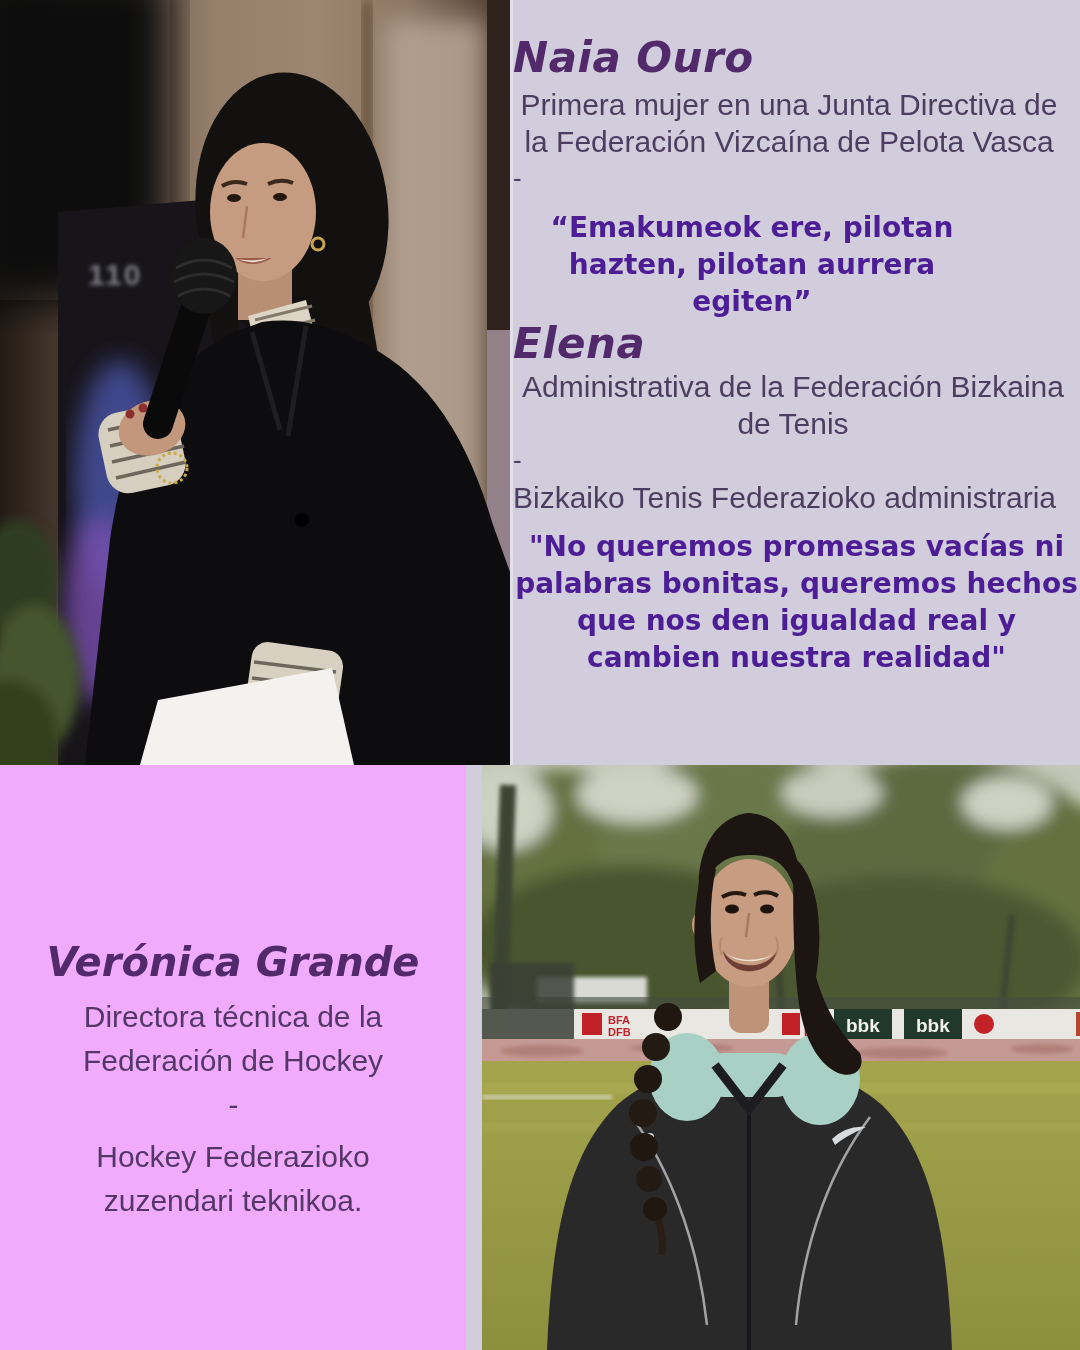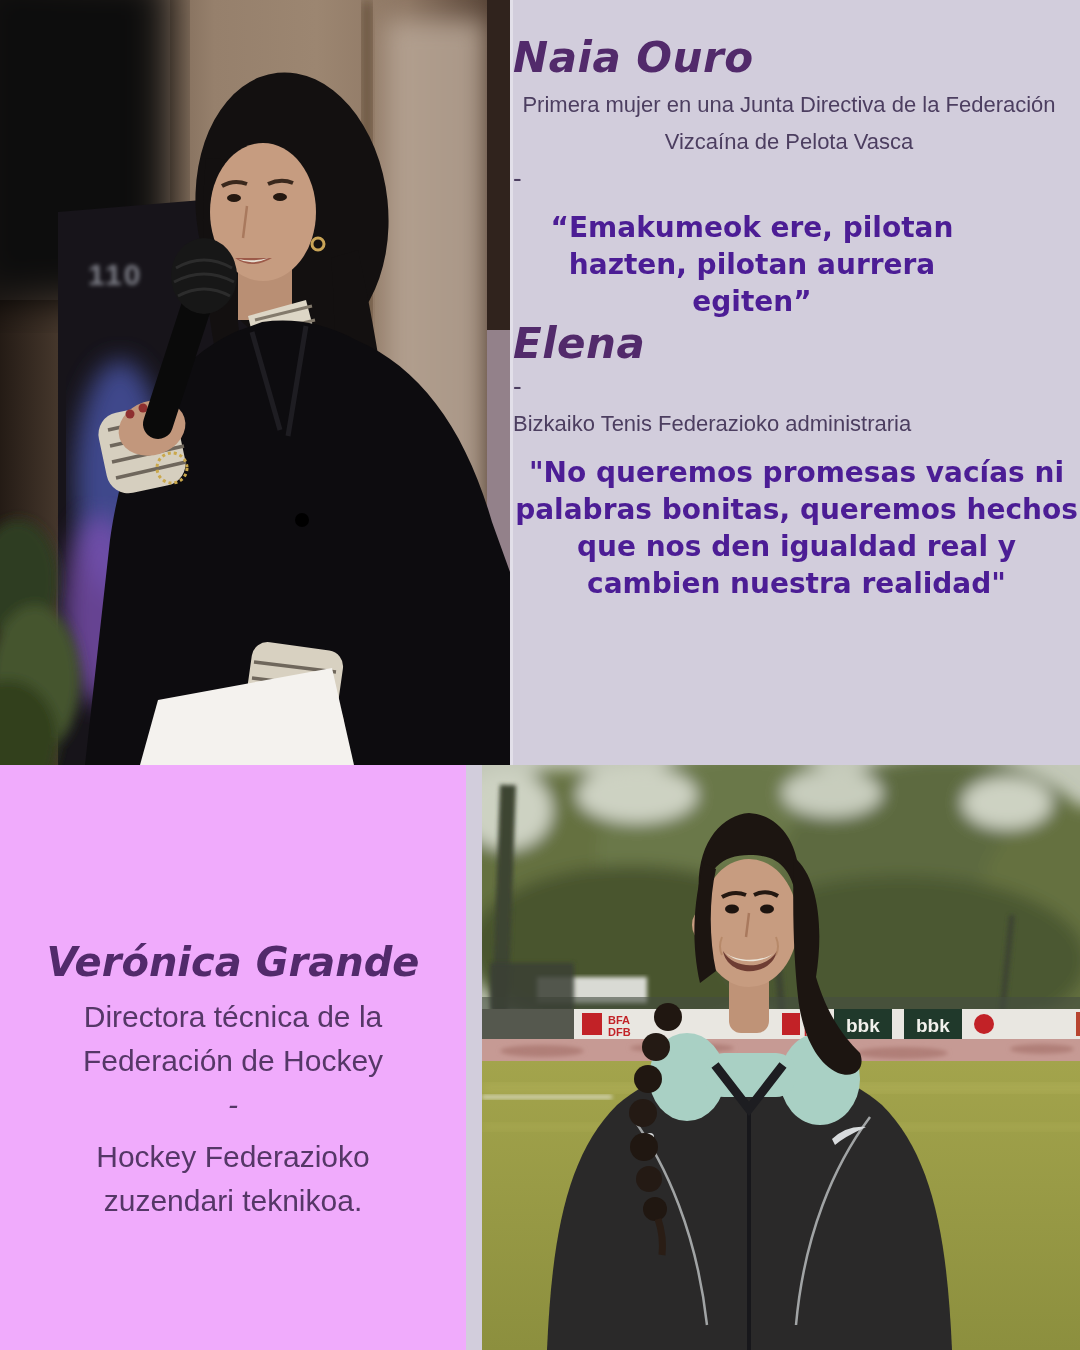--- a/index.html
+++ b/index.html
@@ -23,21 +23,21 @@
   }
   .photo-bottom-right{left:482px;top:765px;width:614px;height:585px;}
   .photo-top-left svg,.photo-bottom-right svg{display:block;width:100%;height:100%;}
 
   .person-name{
     font-family:"DejaVu Sans","Liberation Sans",sans-serif;
     font-weight:bold;font-style:italic;
     font-size:42px;line-height:48px;color:#522a6b;letter-spacing:.5px;
   }
   .role-text{
-    font-size:22px;line-height:37px;color:#4c3e60;max-width:552px;
+    font-size:30px;line-height:37px;color:#4c3e60;max-width:552px;
   }
   .separator{font-size:26px;line-height:37px;color:#4c3e60;}
   .quote-text{
     font-family:"DejaVu Sans","Liberation Sans",sans-serif;
     font-weight:bold;
     font-size:28px;line-height:37px;color:#4c1d95;
   }
   .q1{max-width:478px;margin-top:12px;}
   .q2{max-width:568px;margin-top:12px;}
   .name-2{}
@@ -144,20 +144,21 @@
       </g>
     </svg>
   </div>
 
   <div class="region panel-top-right">
     <div class="person-name">Naia Ouro</div>
     <div class="role-text mt4">Primera mujer en una Junta Directiva de la Federación Vizcaína de Pelota Vasca</div>
     <div class="separator">-</div>
     <div class="quote-text q1">“Emakumeok ere, pilotan hazten, pilotan aurrera egiten”</div>
     <div class="person-name name-2">Elena</div>
+    <div class="role-text role-wide">Administrativa de la Federación Bizkaina de Tenis</div>
     <div class="separator">-</div>
     <div class="role-text role-wide">Bizkaiko Tenis Federazioko administraria</div>
     <div class="quote-text q2">"No queremos promesas vacías ni palabras bonitas, queremos hechos que nos den igualdad real y cambien nuestra realidad"</div>
   </div>
 
   <div class="region panel-bottom-left">
     <div class="bl-name">Verónica Grande</div>
     <div class="bl-role">Directora técnica de la Federación de Hockey</div>
     <div class="bl-sep">-</div>
     <div class="bl-role">Hockey Federazioko zuzendari teknikoa.</div>

